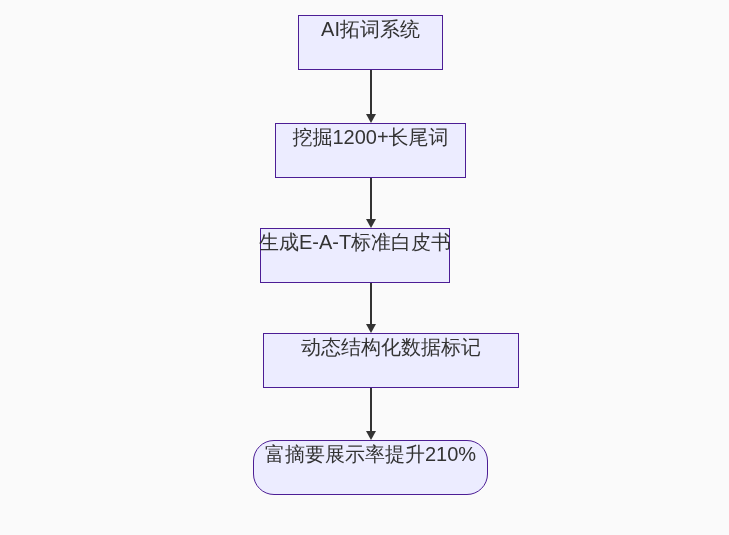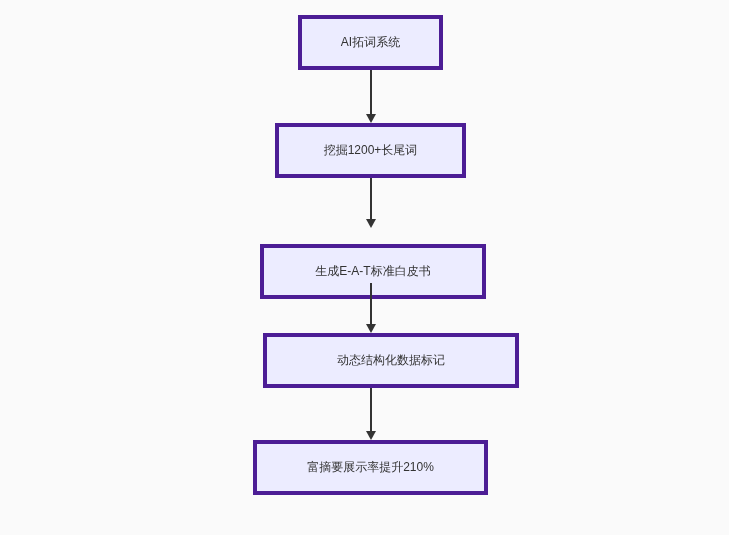--- a/index.html
+++ b/index.html
@@ -13,35 +13,35 @@
     position: relative;
     width: 729px;
     height: 535px;
     background: #fafafa;
     overflow: hidden;
   }
   .flow-node {
     position: absolute;
     box-sizing: border-box;
     background: #ECECFF;
-    border: 4px solid #4c1d95;
+    border: 1px solid #4c1d95;
     color: #333333;
-    font-size: 12px;
+    font-size: 20px;
     display: flex;
-    align-items: center;
+    align-items: flex-start;
     justify-content: center;
     text-align: center;
     white-space: nowrap;
   }
   
   .n1 { left: 298px; top: 15px;  width: 145px; height: 55px; }
   .n2 { left: 275px; top: 123px; width: 191px; height: 55px; }
-  .n3 { left: 260px; top: 228px; width: 226px; height: 55px; margin-top: 16px; }
+  .n3 { left: 260px; top: 228px; width: 190px; height: 55px; }
   .n4 { left: 263px; top: 333px; width: 256px; height: 55px; }
-  .n5 { left: 253px; top: 440px; width: 235px; height: 55px; }
+  .n5 { left: 253px; top: 440px; width: 235px; height: 55px; border-radius: 21px; }
 
   .flow-arrow {
     position: absolute;
     left: 365px;          
     width: 11px;
     display: flex;
     flex-direction: column;
     align-items: center;
   }
   .a1 { top: 70px;  height: 53px; }

